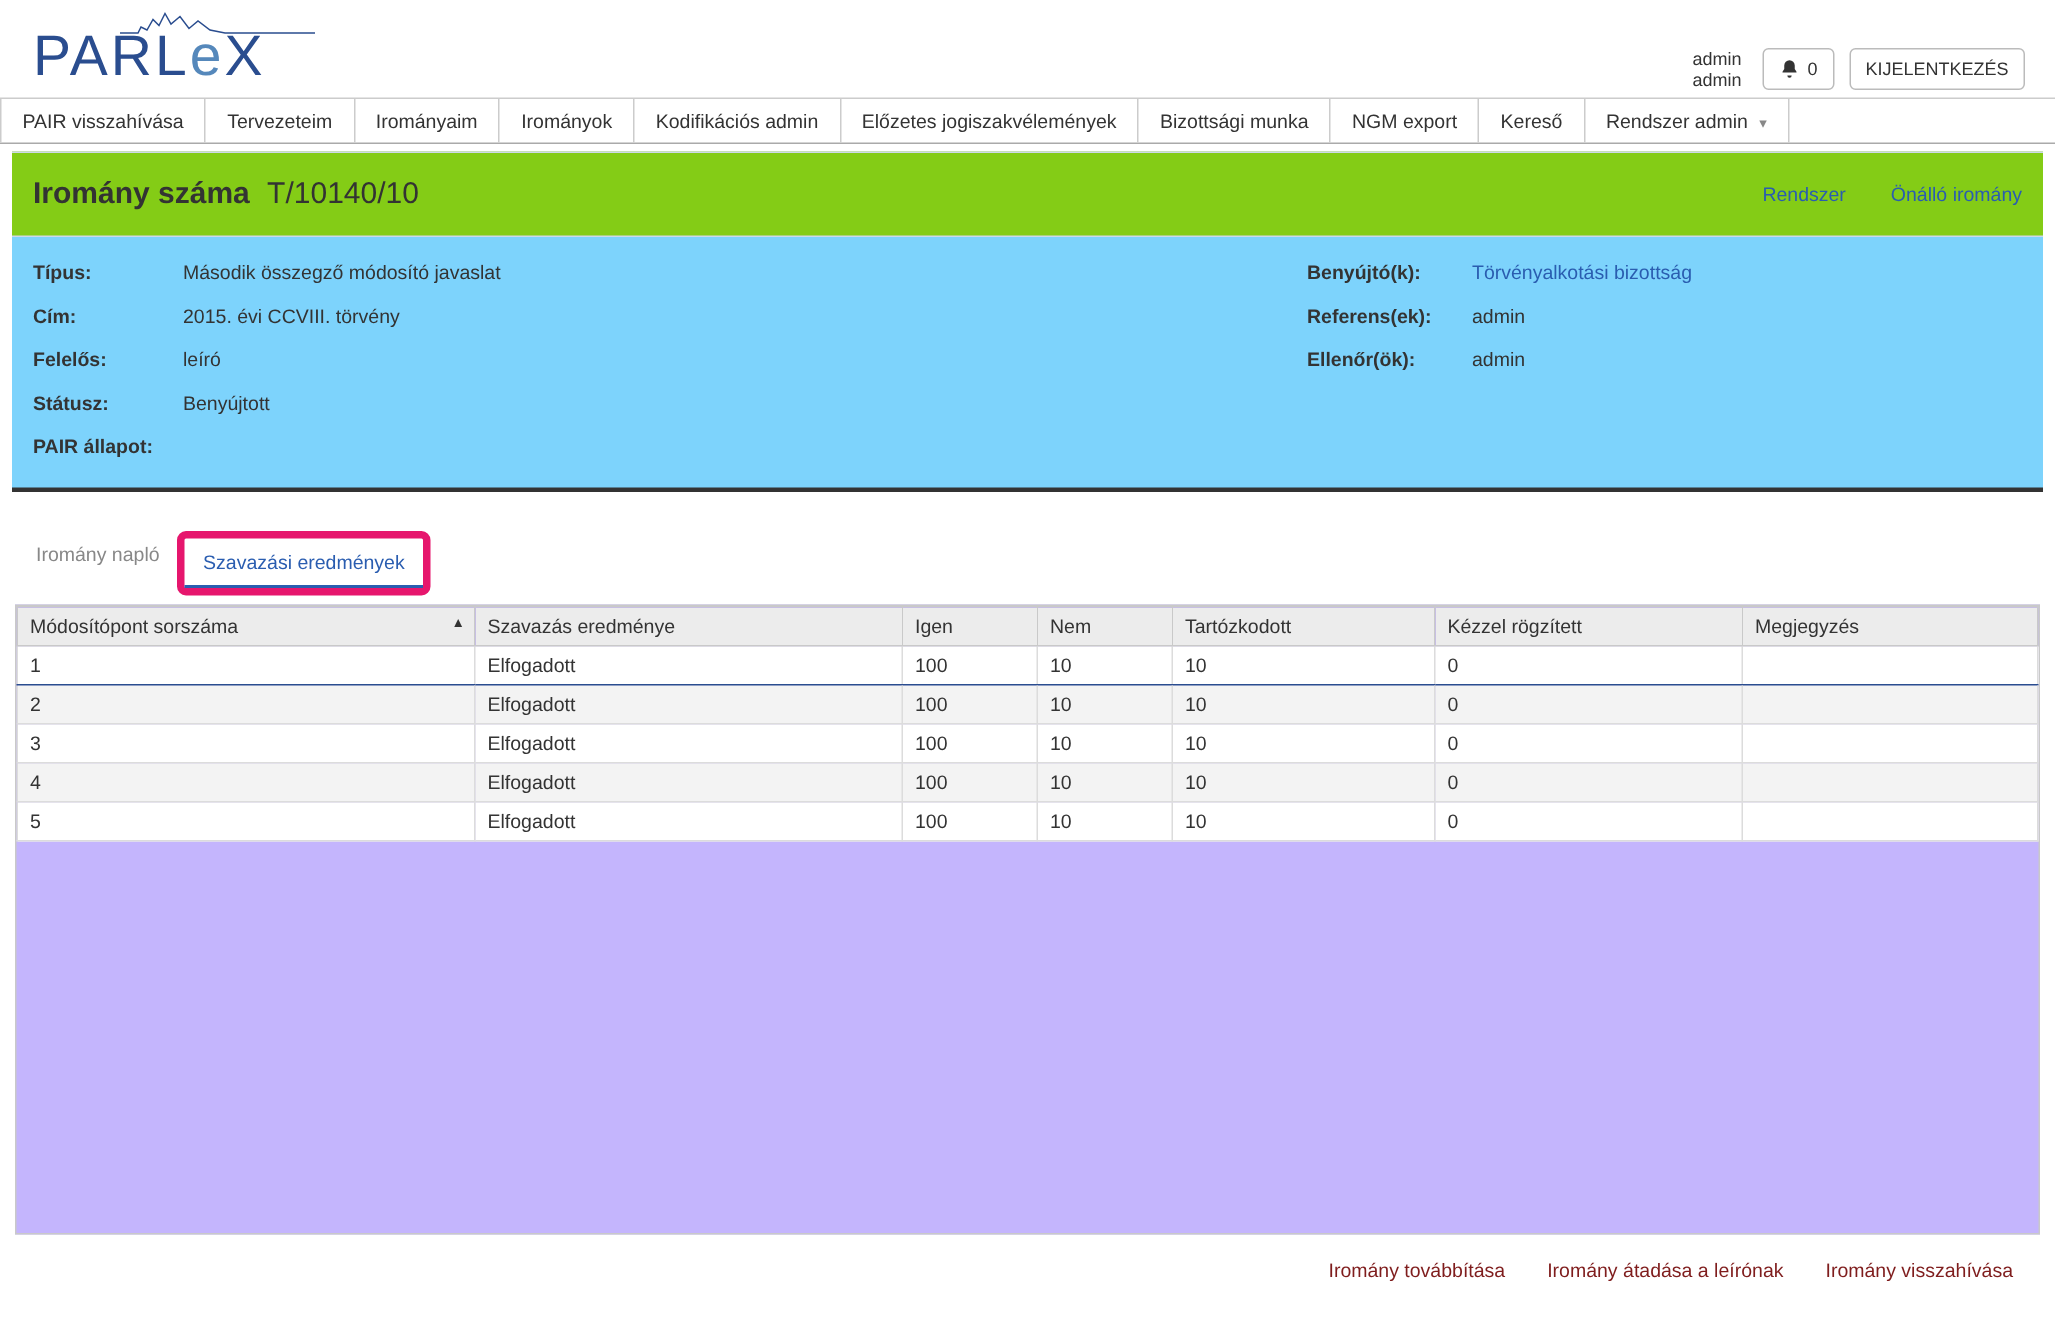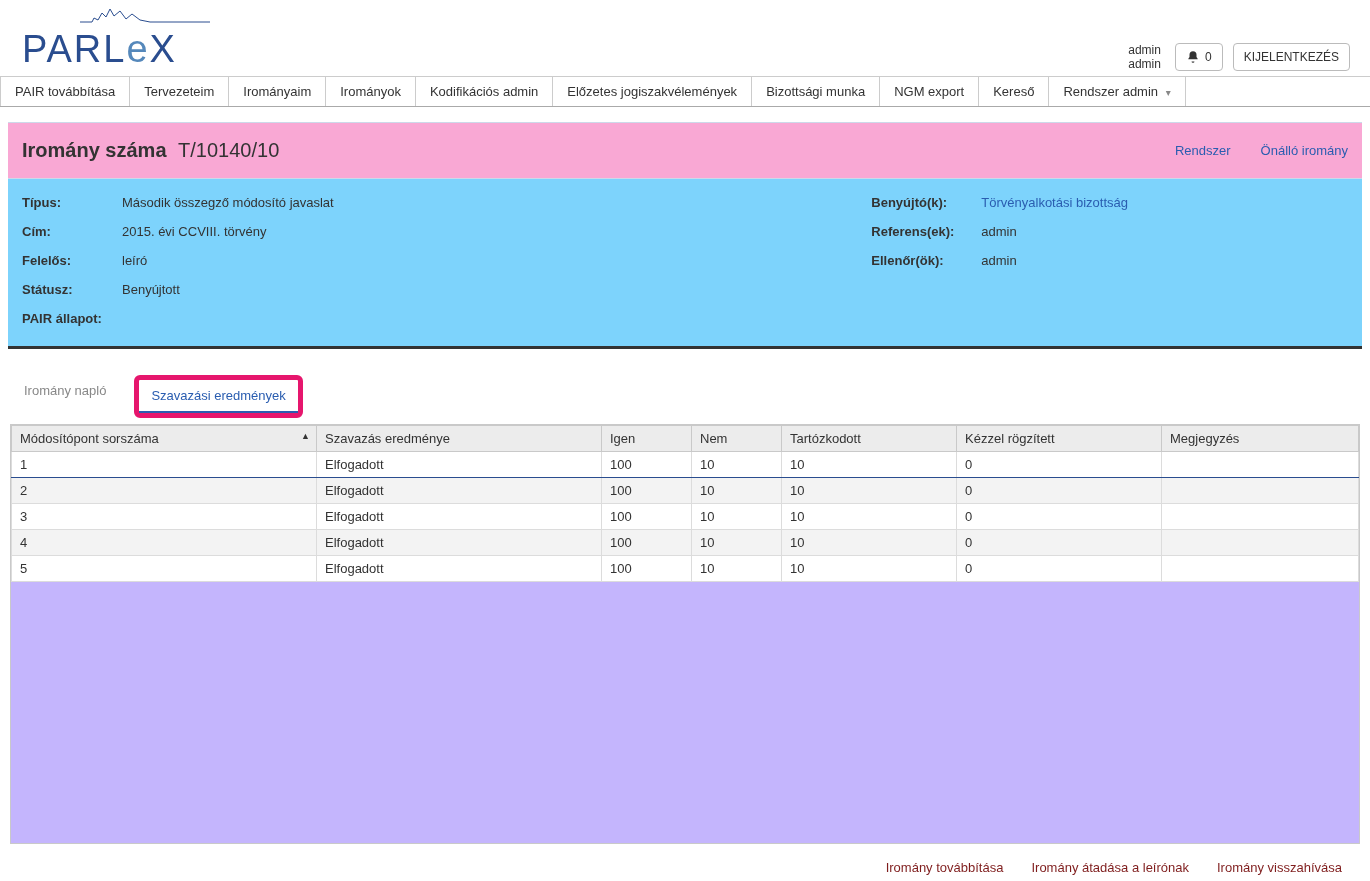--- a/index.html
+++ b/index.html
@@ -1,42 +1,42 @@
 <!DOCTYPE html>
 <html><head>
 <meta charset="utf-8">
 <style>
   * { box-sizing: border-box; margin: 0; padding: 0; }
   body { font-family: Arial, Helvetica, sans-serif; font-size: 13px; color: #333; background: #fff; }
   .topbar { display: flex; align-items: flex-end; justify-content: space-between; padding: 5px 20px 5px 20px; border-bottom: 1px solid #ccc; }
-  .logo-wrap { display:flex; flex-direction:column; align-items:flex-start;gap:11px; }
+  .logo-wrap { display:flex; flex-direction:column; align-items:flex-start; }
   .logo-text { font-size: 38px; font-weight: 400; letter-spacing: 2px; color: #2a4d8f; padding-left: 2px; }
   .logo-text .e { color: #58b; }
   .logo-skyline { margin-left: 60px; margin-bottom: -6px; }
   .top-right { display: flex; align-items: center; gap: 10px; }
   .user-block { text-align: right; font-size: 12px; color: #333; margin-right: 4px;}
   .btn { border: 1px solid #bbb; background: #fff; border-radius: 4px; padding: 6px 10px; font-size: 12px; color: #333; cursor: pointer; display: inline-flex; align-items: center; gap: 5px; }
   .mainmenu { display: flex; border-bottom: 1px solid #aaa; background: #fff; }
   .mainmenu .mi { padding: 7px 14px; border-right: 1px solid #ccc; font-size: 13px; color: #333; cursor: pointer; }
   .mainmenu .mi:first-child { border-left: 1px solid #ccc; }
   .mainmenu .chev { margin-left: 4px; font-size: 10px; color: #888;}
   .page { padding: 0 8px; }
-  .header-panel { background: #f9a8d4; padding: 16px 14px; margin-top: 15px; border-top: 1px solid #cdd9ea; border-bottom: 1px solid #cdd9ea; display:flex; justify-content:space-between; align-items:center;}
+  .header-panel { background: #84cc16; padding: 16px 14px; margin-top: 5px; border-top: 1px solid #cdd9ea; border-bottom: 1px solid #cdd9ea; display:flex; justify-content:space-between; align-items:center;}
   .header-panel h1 { font-size: 20px; font-weight: 700; color: #333; }
   .header-panel h1 .num { font-weight: 400; margin-left: 6px;}
   .header-links { display:flex; gap: 30px; }
   .header-links a { color: #2a5db0; cursor: pointer; }
   .info-panel { background: #7dd3fc; border-bottom: 3px solid #333; padding: 16px 14px 20px 14px; display:flex; gap: 80px; }
   .info-col { display:flex; flex-direction: column; gap: 14px; }
   .info-row { display:flex; }
   .info-row .k { font-weight: 700; width: 100px; }
   .info-row .v { }
   .info-row .v.link { color: #2a5db0; cursor:pointer; }
   .info-col.right .k { width: 110px;}
-  .subtabs { display:flex; gap: 16px; margin-top: 26px; padding-left: 4px;}
+  .subtabs { display:flex; gap: 0; margin-top: 26px; padding-left: 4px;}
   .subtabs .tab { padding: 8px 12px; font-size: 13px; color: #888; cursor:pointer; }
   .subtabs .tab.active { color: #2a5db0; border-bottom: 2px solid #2a5db0; }
   .highlight-ring { border: 5px solid #e6166d; border-radius: 6px; padding: 0; }
   .grid-wrap { border: 1px solid #c9c9c9; margin: 6px 2px 4px 2px; min-height: 420px; background: #c4b5fd; }
   table.grid { width: 100%; border-collapse: collapse; font-size: 13px; }
   table.grid thead th { background: #ececec; text-align: left; padding: 5px 8px; border: 1px solid #c9c9c9; font-weight: 400; color: #333; position:relative; }
   table.grid tbody td { padding: 5px 8px; border: 1px solid #dcdcdc; }
   table.grid tbody tr:nth-child(odd) { background: #fff; }
   table.grid tbody tr:nth-child(even) { background: #f3f3f3; }
   table.grid tbody tr.selected td { background: #fff; border-top: 1px solid #2a4d8f; border-bottom: 1px solid #2a4d8f; }
@@ -64,21 +64,21 @@
       <svg class="bell" viewBox="0 0 24 24">
           <path fill="#333" d="M12 2a6 6 0 0 0-6 6v4l-2 3v1h16v-1l-2-3V8a6 6 0 0 0-6-6zm0 20a2.5 2.5 0 0 0 2.5-2.5h-5A2.5 2.5 0 0 0 12 22z"></path>
         </svg>
       <span>0</span>
     </button>
     <button class="btn">KIJELENTKEZÉS</button>
   </div>
 </div>
 
 <div class="mainmenu">
-  <div class="mi">PAIR továbbítása</div>
+  <div class="mi">PAIR visszahívása</div>
   <div class="mi">Tervezeteim</div>
   <div class="mi">Irományaim</div>
   <div class="mi">Irományok</div>
   <div class="mi">Kodifikációs admin</div>
   <div class="mi">Előzetes jogiszakvélemények</div>
   <div class="mi">Bizottsági munka</div>
   <div class="mi">NGM export</div>
   <div class="mi">Kereső</div>
   <div class="mi">
     <span>Rendszer admin</span>

